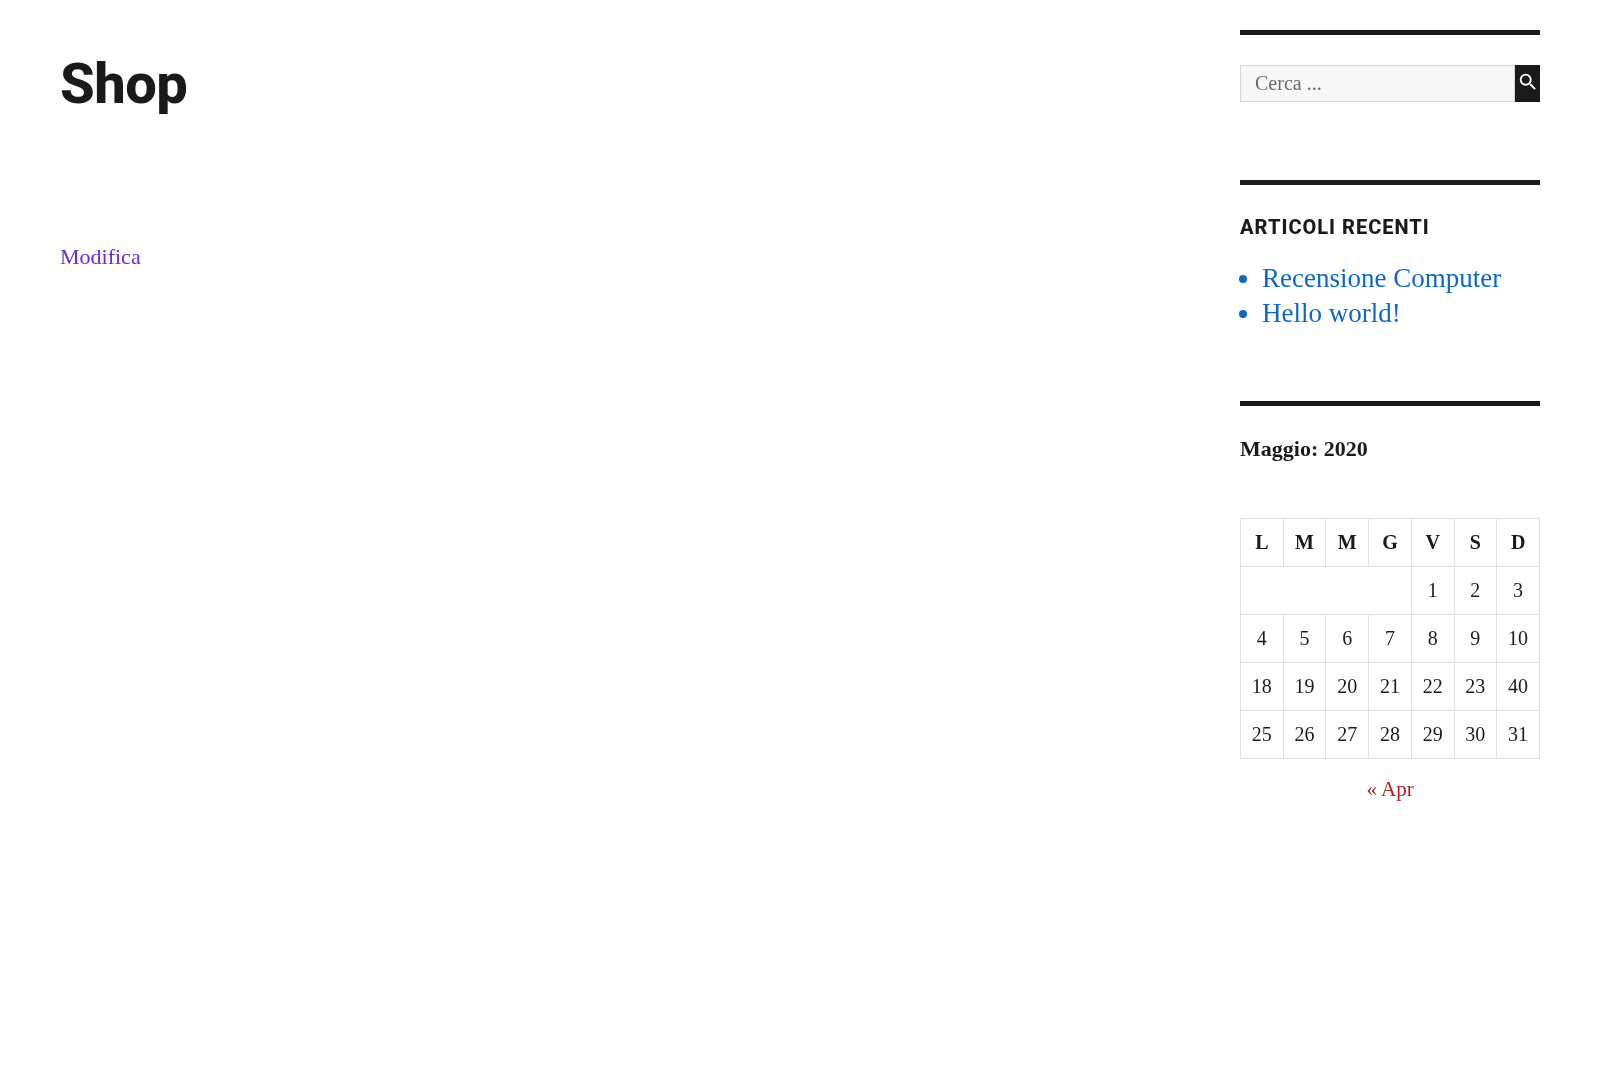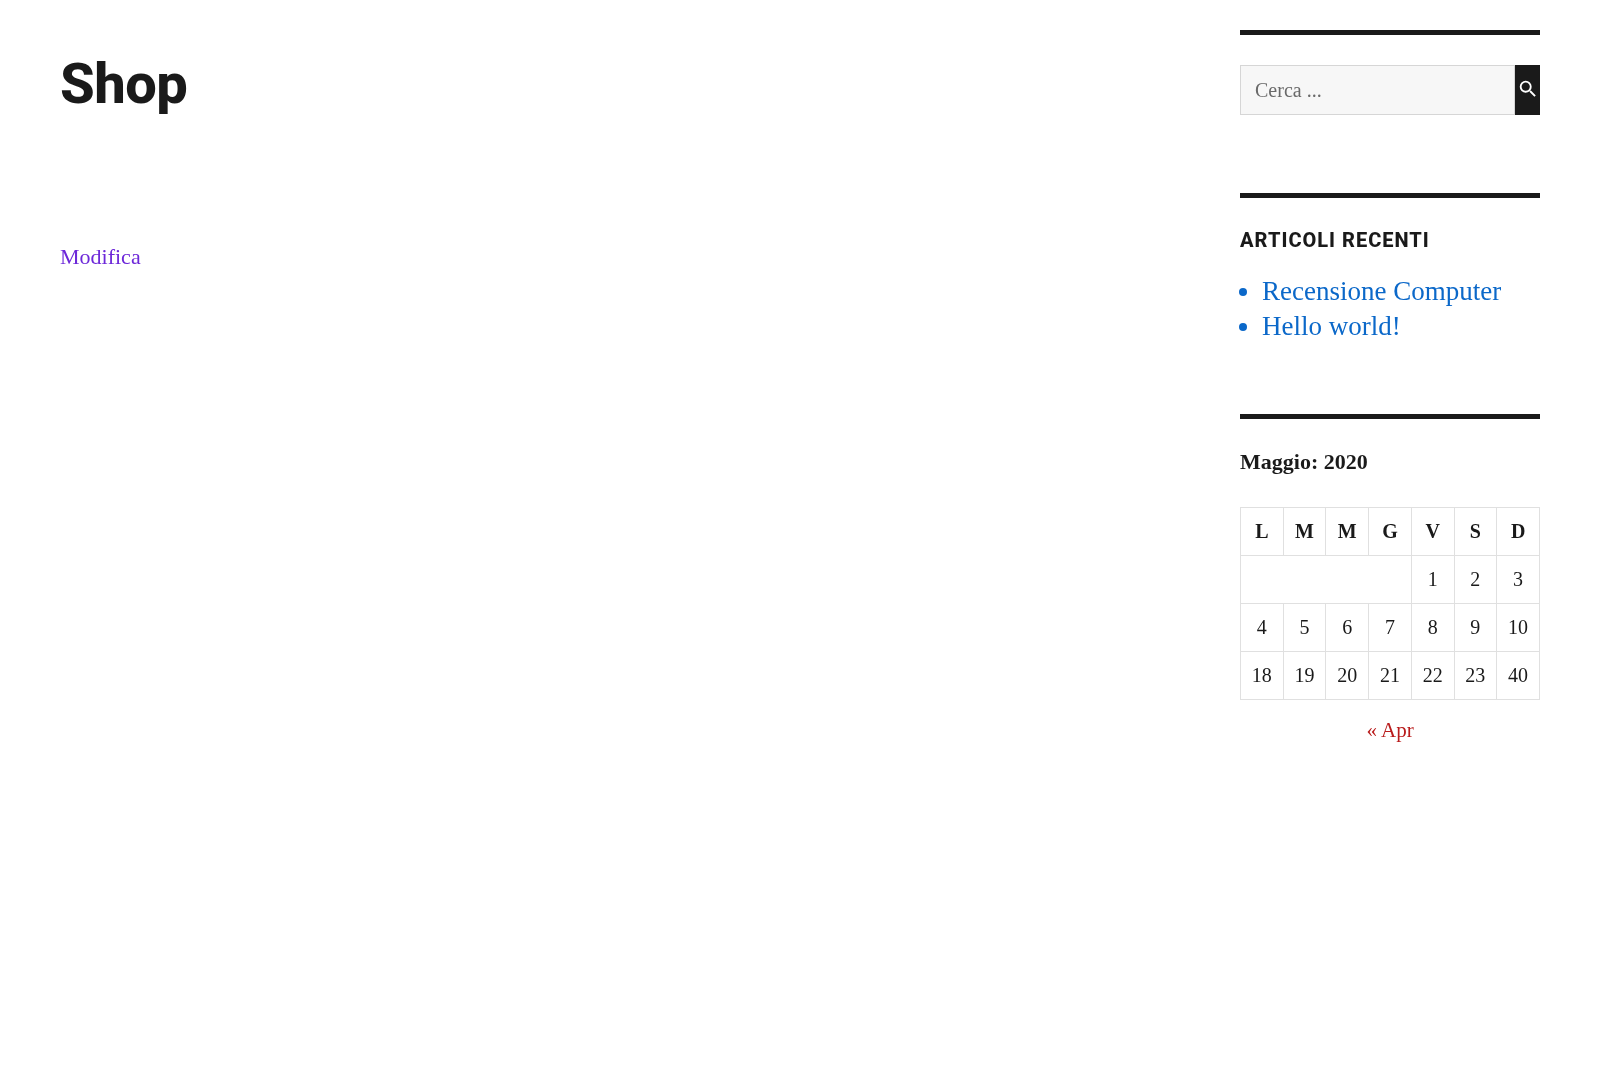--- a/index.html
+++ b/index.html
@@ -44,21 +44,21 @@
 
   .widget {
     border-top: 5px solid #1a1a1a;
     padding-top: 30px;
     margin-bottom: 68px;
   }
   .widget.search { padding-top: 30px; margin-bottom: 78px; }
 
   .search-form {
     display: flex;
-    height: 50px;
+    height: 37px;
   }
   .search-input {
     flex: 1;
     border: 1px solid #d6d6d6;
     background: #f7f7f7;
     font-family: Georgia, serif;
     font-size: 20px;
     padding: 0 14px;
     color: #6a6a6a;
     outline: none;
@@ -96,21 +96,21 @@
     color: #0b68c9;
     text-decoration: none;
     cursor: pointer;
   }
 
   .calendar-caption {
     font-family: Georgia, serif;
     font-weight: 700;
     font-size: 22px;
     text-align: left;
-    margin-bottom: 32px;
+    margin-bottom: 56px;
   }
 
   table.calendar {
     width: 100%;
     border-collapse: collapse;
     font-family: Georgia, serif;
     font-size: 20px;
     table-layout: fixed;
   }
   table.calendar th,
@@ -200,20 +200,29 @@
         </tr>
         <tr>
           <td>18</td>
           <td>19</td>
           <td>20</td>
           <td>21</td>
           <td>22</td>
           <td>23</td>
           <td>40</td>
         </tr>
+        <tr>
+          <td>25</td>
+          <td>26</td>
+          <td>27</td>
+          <td>28</td>
+          <td>29</td>
+          <td>30</td>
+          <td>31</td>
+        </tr>
       </tbody>
     </table>
     <div class="calendar-nav">
       <a>« Apr</a>
     </div>
   </section>
 
 </aside>
 
 </body></html>

